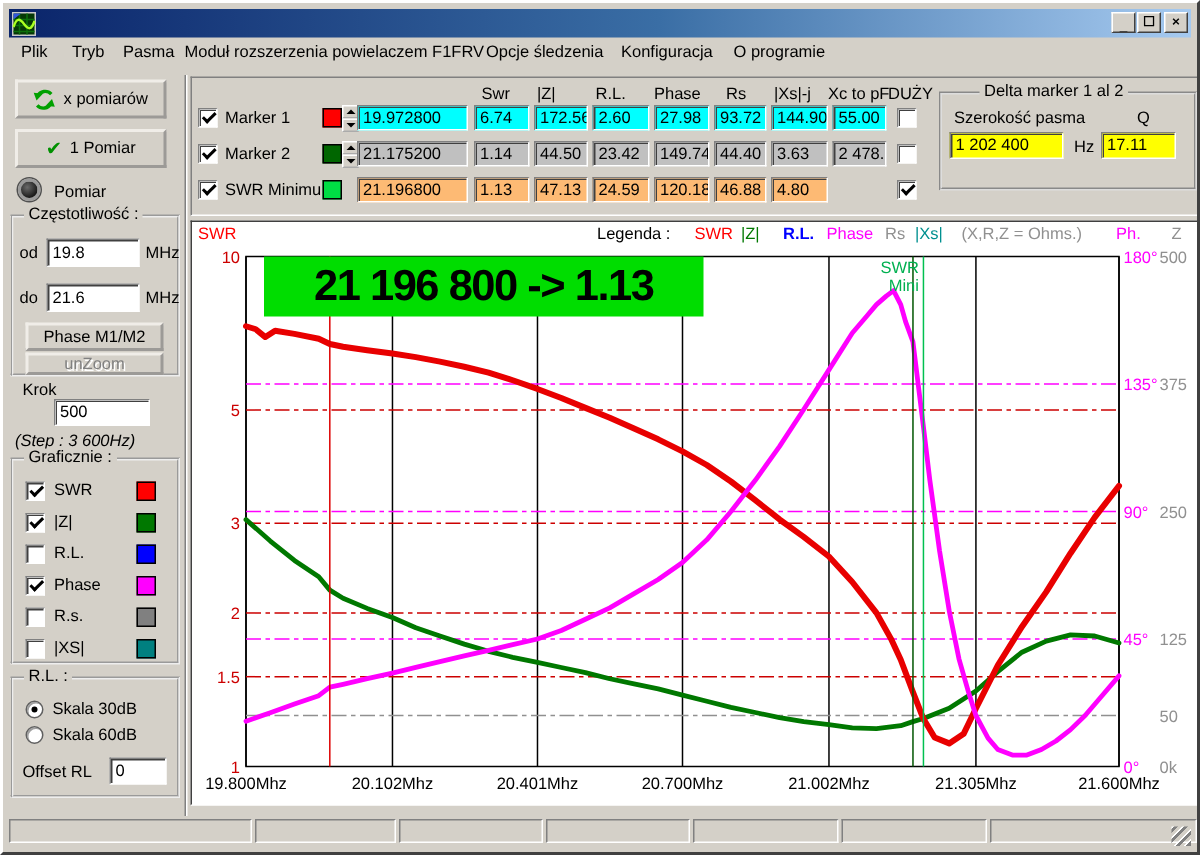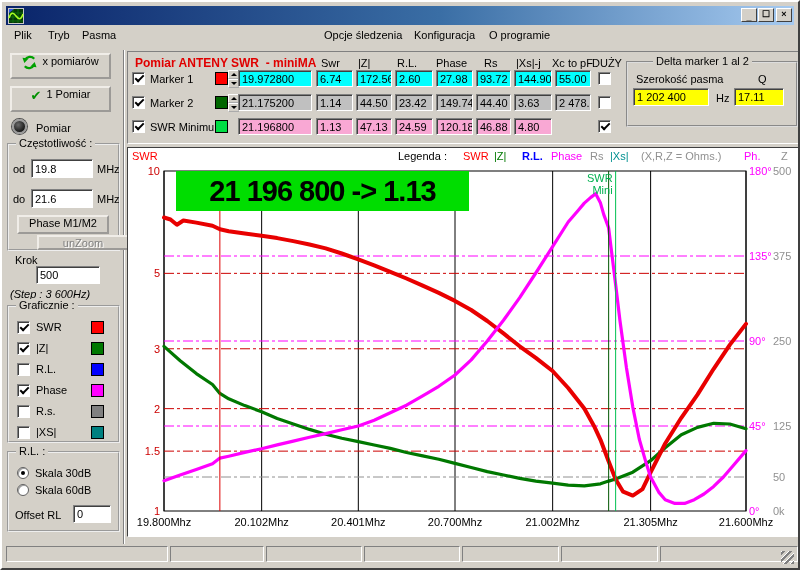--- a/index.html
+++ b/index.html
@@ -15,22 +15,22 @@
   .appicon{width:16px;height:16px;margin-left:2px;flex:0 0 auto;}
   .tbtns{position:absolute;right:2px;top:2px;display:flex;gap:1px;}
   .tbtn{width:16px;height:14px;background:#d4d0c8;border:1px solid;border-color:#fff #404040 #404040 #fff;
         font-size:9px;font-weight:bold;text-align:center;line-height:11px;}
   .tbtn.close{margin-left:1px;}
   
   .menubar{position:absolute;left:4px;top:24px;right:4px;height:21px;background:#d4d0c8;}
   .menu-item{position:absolute;top:3px;font-size:11px;white-space:nowrap;}
   
   .btn{position:absolute;background:#d4d0c8;border:2px outset #f0ede8;font-size:11px;
-       display:flex;align-items:flex-start;justify-content:center;gap:5px;cursor:default;}
-  .btn.disabled{color:#808080;text-shadow:1px 1px 0 #fff;margin-left:20px;}
+       display:flex;align-items:center;justify-content:center;gap:5px;cursor:default;}
+  .btn.disabled{color:#808080;text-shadow:1px 1px 0 #fff;}
   .fld{position:absolute;background:#fff;border:1px solid;border-color:#808080 #fff #fff #808080;
        box-shadow:inset 1px 1px 0 #404040;font-family:"Liberation Sans",sans-serif;
        font-size:11px;padding:2px 1px 0 3px;overflow:hidden;white-space:nowrap;}
   input.fld{padding:0 0 0 3px;}
   .group{position:absolute;border:2px groove #eee;}
   .gcap{position:absolute;top:-8px;left:7px;background:#d4d0c8;padding:0 3px;font-size:11px;white-space:nowrap;}
   .lbl{position:absolute;white-space:nowrap;}
   .cb{position:absolute;width:13px;height:13px;background:#fff;border:1px solid;
       border-color:#808080 #fff #fff #808080;box-shadow:inset 1px 1px 0 #404040;}
   .cb.on::after{content:'';position:absolute;left:2px;top:2px;width:7px;height:3px;
@@ -57,21 +57,21 @@
           border:1px solid;border-color:#808080 #fff #fff #808080;}
   .mtitle{position:absolute;left:7px;top:4px;color:#e00000;font-weight:bold;font-size:12px;white-space:pre;}
   .mhead{position:absolute;top:5px;font-size:11px;white-space:nowrap;}
   .mrow{position:absolute;left:0;width:100%;height:20px;}
   .r0{top:18px}.r1{top:42px}.r2{top:66px}
   .mcell{position:absolute;top:0;height:17px;border:1px solid;border-color:#808080 #fff #fff #808080;
          box-shadow:inset 1px 1px 0 #404040;font-size:11px;padding:2px 0 0 3px;white-space:nowrap;overflow:hidden;}
   .c0{left:110px;width:74px}.c1{left:188px;width:37px}.c2{left:228px;width:36px}
   .c3{left:267px;width:38px}.c4{left:308px;width:37px}.c5{left:348px;width:35px}
   .c6{left:386px;width:38px}.c7{left:427px;width:36px}
-  .bg-cyan{background:#00ffff}.bg-silver{background:#c0c0c0}.bg-green{background:#f9a8d4}
+  .bg-cyan{background:#00ffff}.bg-silver{background:#c0c0c0}.bg-green{background:#fdba74}
   .bg-yellow{background:#ffff00}
   
   .chart{position:absolute;left:125px;top:145px;width:673px;height:390px;background:#fff;
          border:1px solid;border-color:#404040 #fff #fff #404040;}
   .chart span{position:absolute;top:2px;font-size:11px;white-space:nowrap;}
   #plot{position:absolute;left:0;top:0;}
   #plot text{font-family:"Liberation Sans",sans-serif;font-size:11px;}
   .readout{position:absolute;left:48px;top:23px;width:293px;height:40px;background:#00dd00;
            color:#000;font-weight:bold;font-size:29px;letter-spacing:-1px;
            text-align:center;padding-top:4px;white-space:nowrap;}
@@ -98,20 +98,21 @@
       <div class="tbtn" style="line-height:16px;">_</div>
       <div class="tbtn">☐</div>
       <div class="tbtn close">×</div>
     </div>
   </div>
 
   <div class="menubar">
     <span class="menu-item" style="left:8px">Plik</span>
     <span class="menu-item" style="left:42px">Tryb</span>
     <span class="menu-item" style="left:76px">Pasma</span>
+    <span class="menu-item" style="left:117px">Moduł rozszerzenia powielaczem F1FRV</span>
     <span class="menu-item" style="left:318px">Opcje śledzenia</span>
     <span class="menu-item" style="left:408px">Konfiguracja</span>
     <span class="menu-item" style="left:483px">O programie</span>
   </div>
 
   <div class="vsep"></div>
 
   <div class="btn" style="left:8px;top:51px;width:101px;height:26px">
     <svg width="15" height="15" viewBox="0 0 16 16">
       <path d="M13 4 A6 6 0 0 0 3.2 5.4" stroke="#00a000" stroke-width="2.4" fill="none"></path>
@@ -172,21 +173,20 @@
     <span class="gcap">R.L. :</span>
     <div class="rd on" style="left:8px;top:14px"></div>
     <span class="lbl" style="left:26px;top:14px">Skala 30dB</span>
     <div class="rd" style="left:8px;top:31px"></div>
     <span class="lbl" style="left:26px;top:31px">Skala 60dB</span>
     <span class="lbl" style="left:6px;top:56px">Offset RL</span>
     <input class="fld" style="left: 64px; top: 52px; width: 38px; height: 18px;" value="0">
   </div>
 
   <div class="mpanel">
-    <span class="mtitle">Pomiar ANTENY SWR  - miniMA</span>
     <span class="mhead" style="left:193px">Swr</span>
     <span class="mhead" style="left:230px">|Z|</span>
     <span class="mhead" style="left:269px">R.L.</span>
     <span class="mhead" style="left:308px">Phase</span>
     <span class="mhead" style="left:356px">Rs</span>
     <span class="mhead" style="left:388px">|Xs|-j</span>
     <span class="mhead" style="left:424px">Xc to pF</span>
     <span class="mhead" style="left:464px">DUŻY</span>
 
     <div class="mrow r0">

